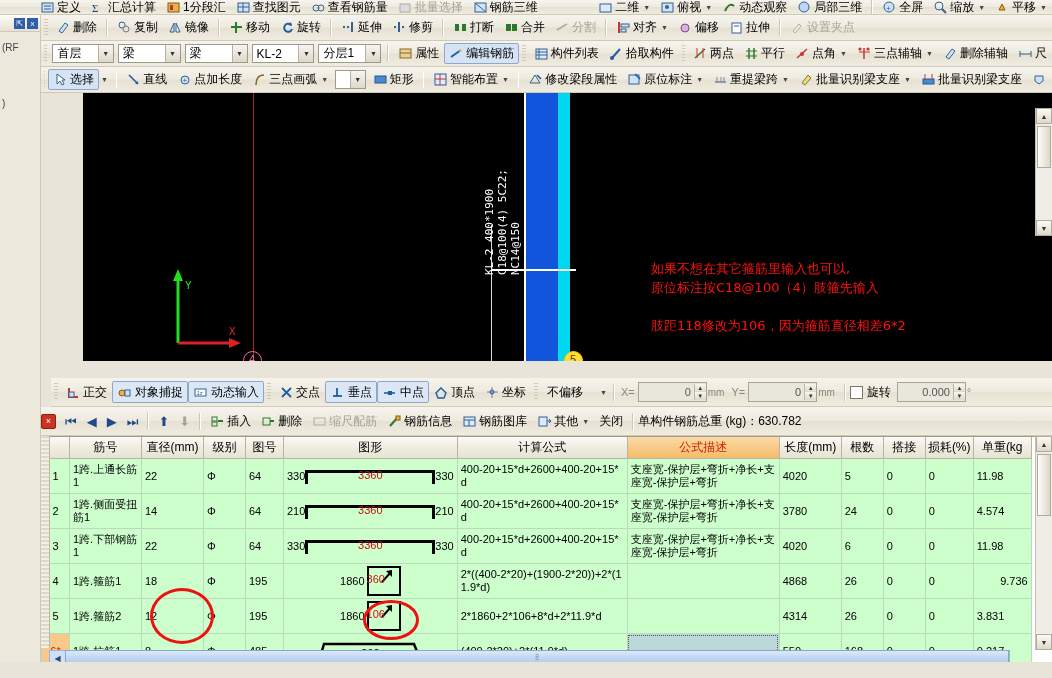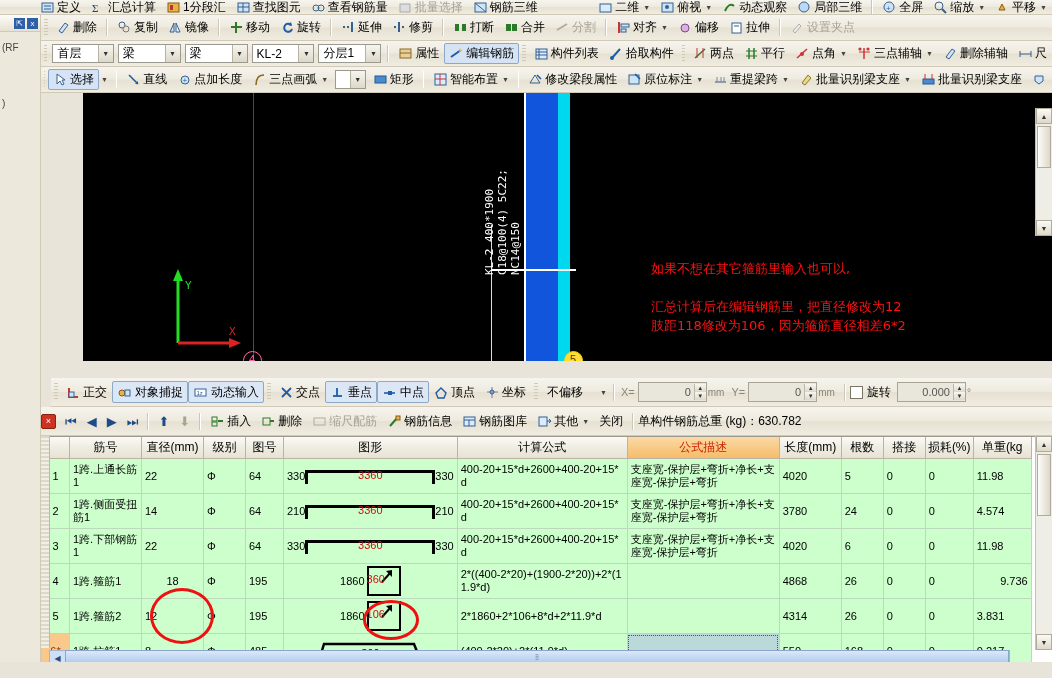--- a/index.html
+++ b/index.html
@@ -686,21 +686,21 @@
     <div style="position:absolute;left:441px;top:0;width:2px;height:285px;background:#ffffff;"></div>
 
     <div style="position:absolute;left:408px;top:132px;width:1px;height:140px;background:#dddddd;"></div>
     <div style="position:absolute;left:408px;top:176px;width:85px;height:2px;background:#ffffff;"></div>
 
     <div class="vlabel" style="left:400px;top:182px;">KL-2 400*1900</div>
     <div class="vlabel" style="left:413px;top:182px;">C18@100(4) 5C22;</div>
     <div class="vlabel" style="left:426px;top:182px;">NC14@150</div>
 
     <div class="annot" style="left:568px;top:167px;">如果不想在其它箍筋里输入也可以,</div>
-    <div class="annot" style="left:568px;top:205px;">汇总计算后在编辑钢筋里，把直径修改为12</div>
+    <div class="annot" style="left:568px;top:186px;">原位标注按C18@100（4）肢箍先输入</div>
     <div class="annot" style="left:568px;top:224px;text-align:center;">肢距118修改为106，因为箍筋直径相差6*2</div>
 
     <svg style="position:absolute;left:50px;top:170px" width="110" height="90">
       <line x1="45" y1="80" x2="45" y2="15" stroke="#22dd22" stroke-width="3"></line>
       <path d="M45 6 L40 18 L50 18 Z" fill="#22dd22"></path>
       <line x1="45" y1="80" x2="100" y2="80" stroke="#dd2222" stroke-width="3"></line>
       <path d="M108 80 L96 75 L96 85 Z" fill="#dd2222"></path>
       <text x="52" y="26" fill="#22dd22" font-size="11" font-family="monospace">Y</text>
       <text x="96" y="72" fill="#dd2222" font-size="11" font-family="monospace">X</text>
     </svg>
@@ -1079,21 +1079,21 @@
             </td>
             <td style="width: 58px;">
               <div class="cellwrap">11.98</div>
             </td>
           </tr>
           <tr>
             <td class="rownum" style="width: 28px;">4</td>
             <td style="width: 72px;">
               <div class="cellwrap">1跨.箍筋1</div>
             </td>
-            <td style="width: 62px; text-align: center;">
+            <td style="width: 62px;">
               <div class="cellwrap">18</div>
             </td>
             <td style="width: 42px;">
               <div class="cellwrap">Φ</div>
             </td>
             <td style="width: 38px;">
               <div class="cellwrap">195</div>
             </td>
             <td style="width: 148px;">
               <div class="shape">

